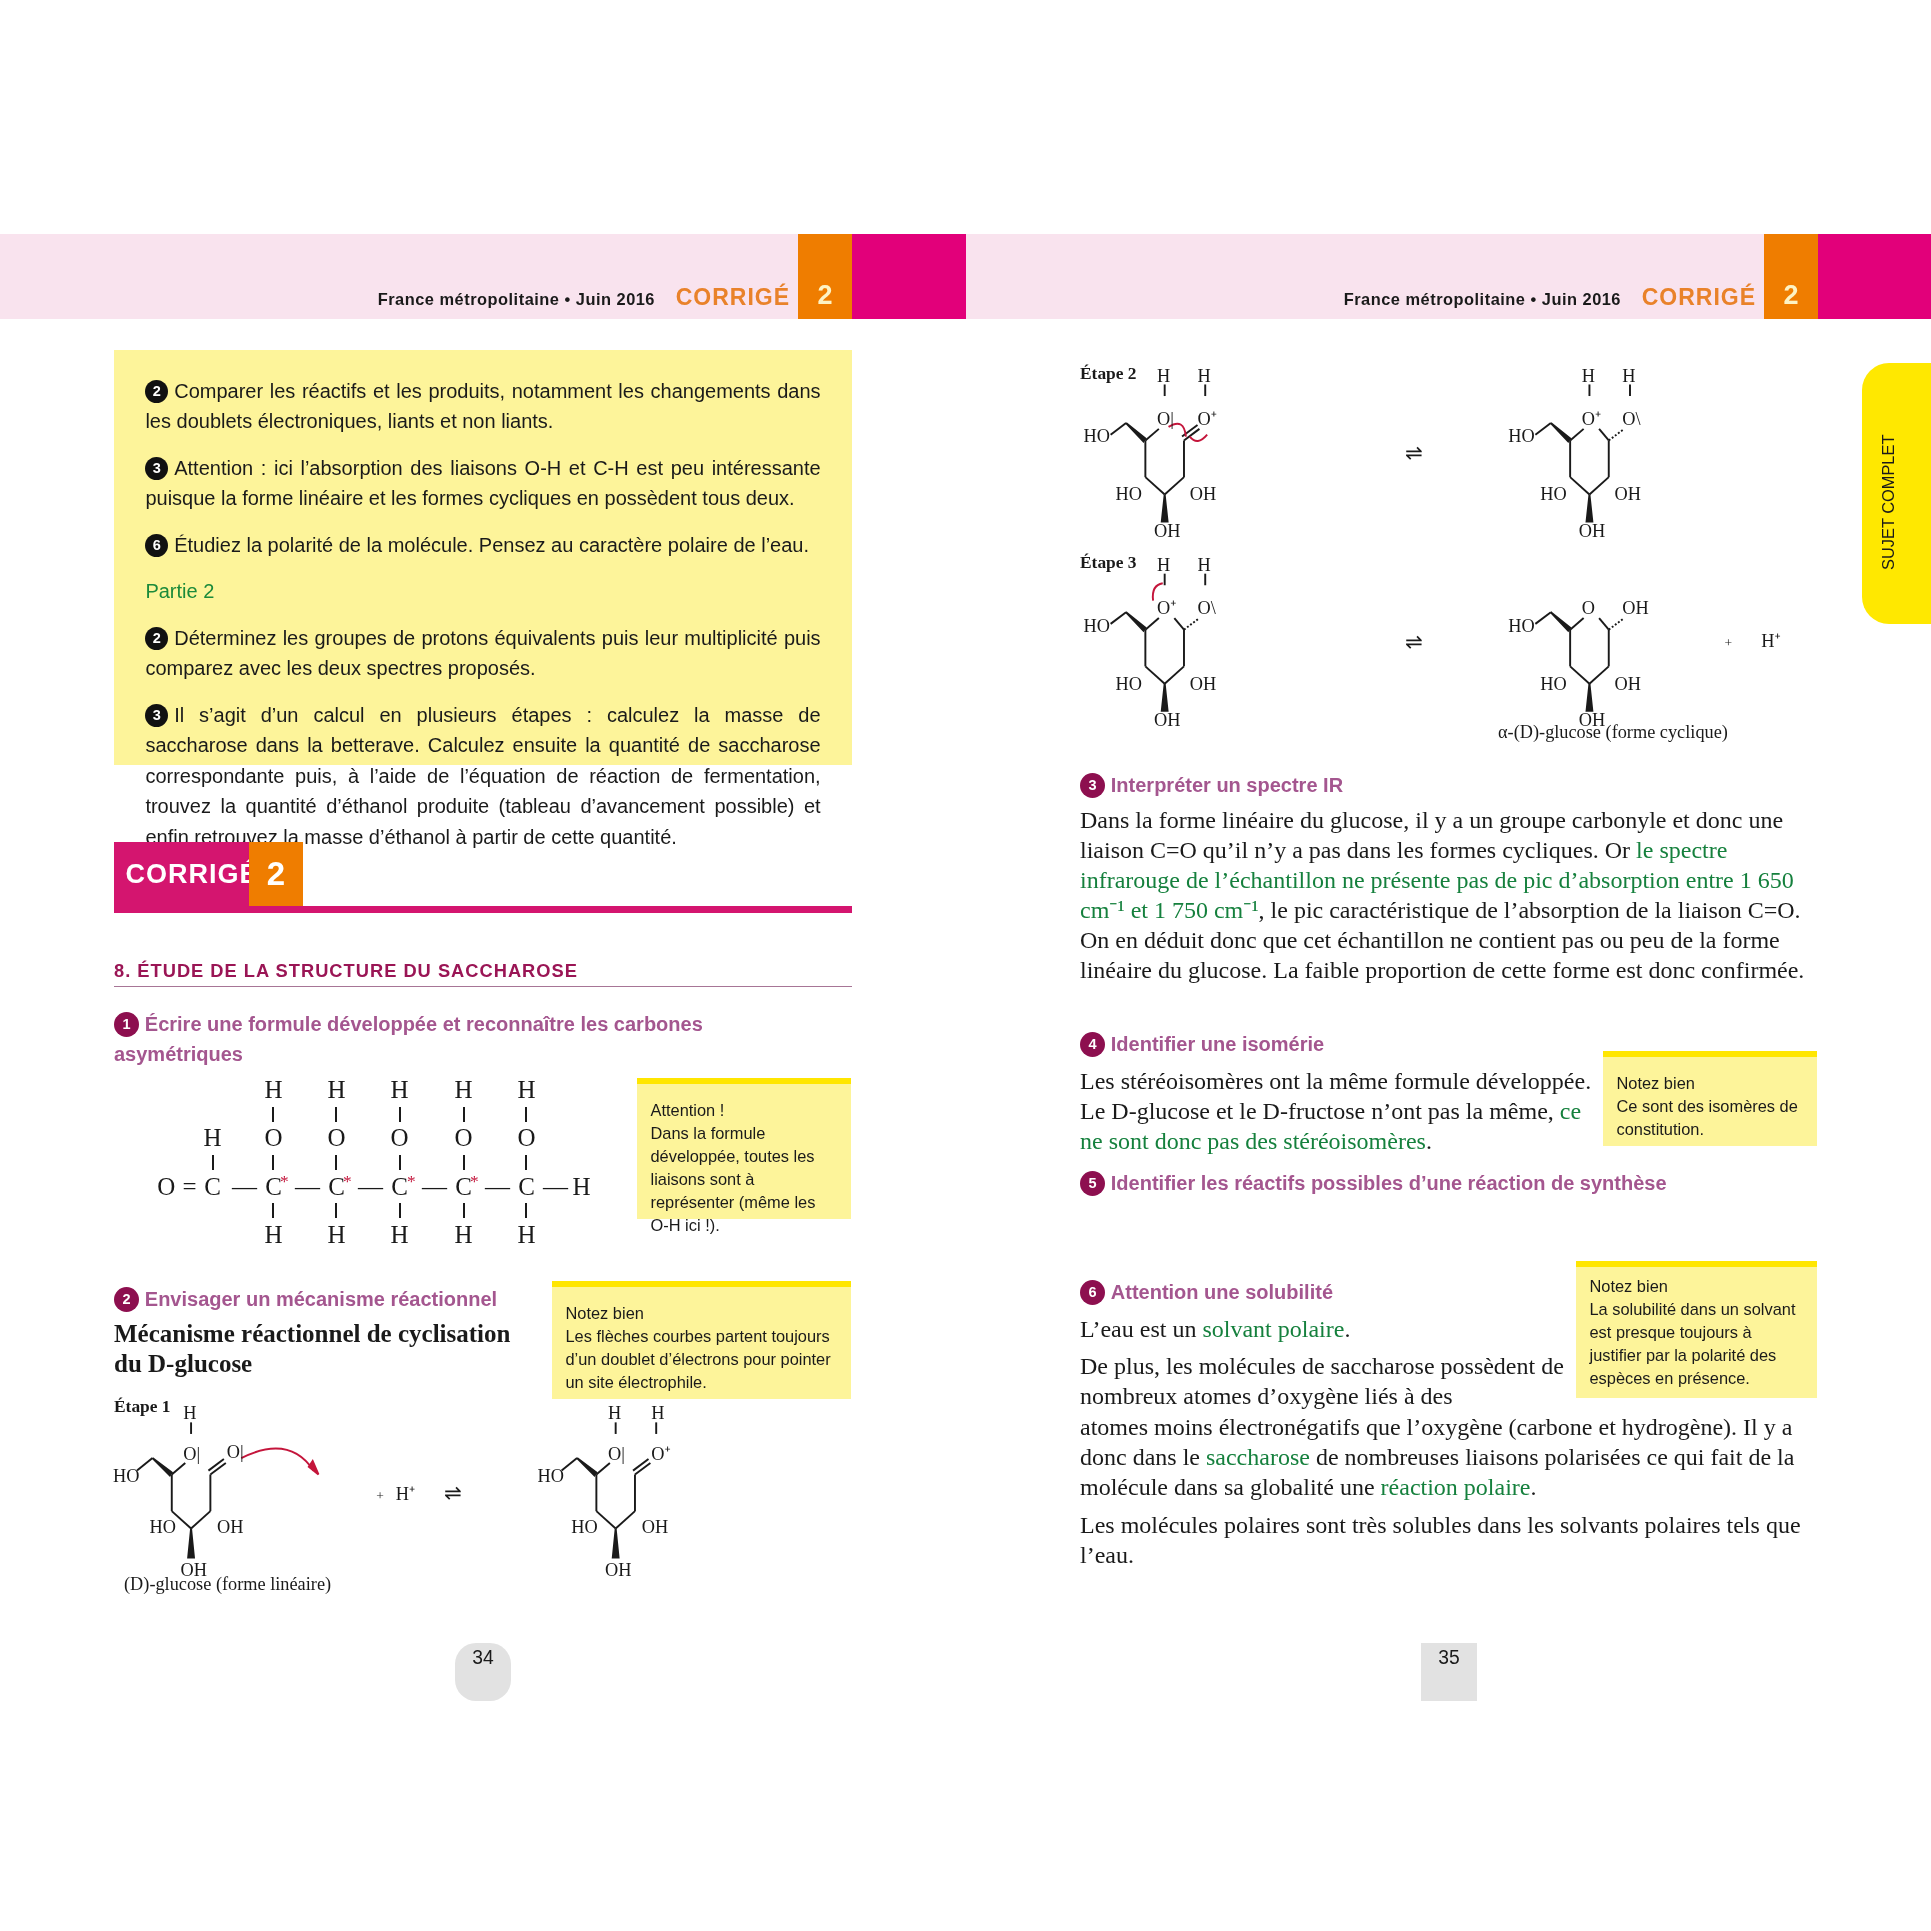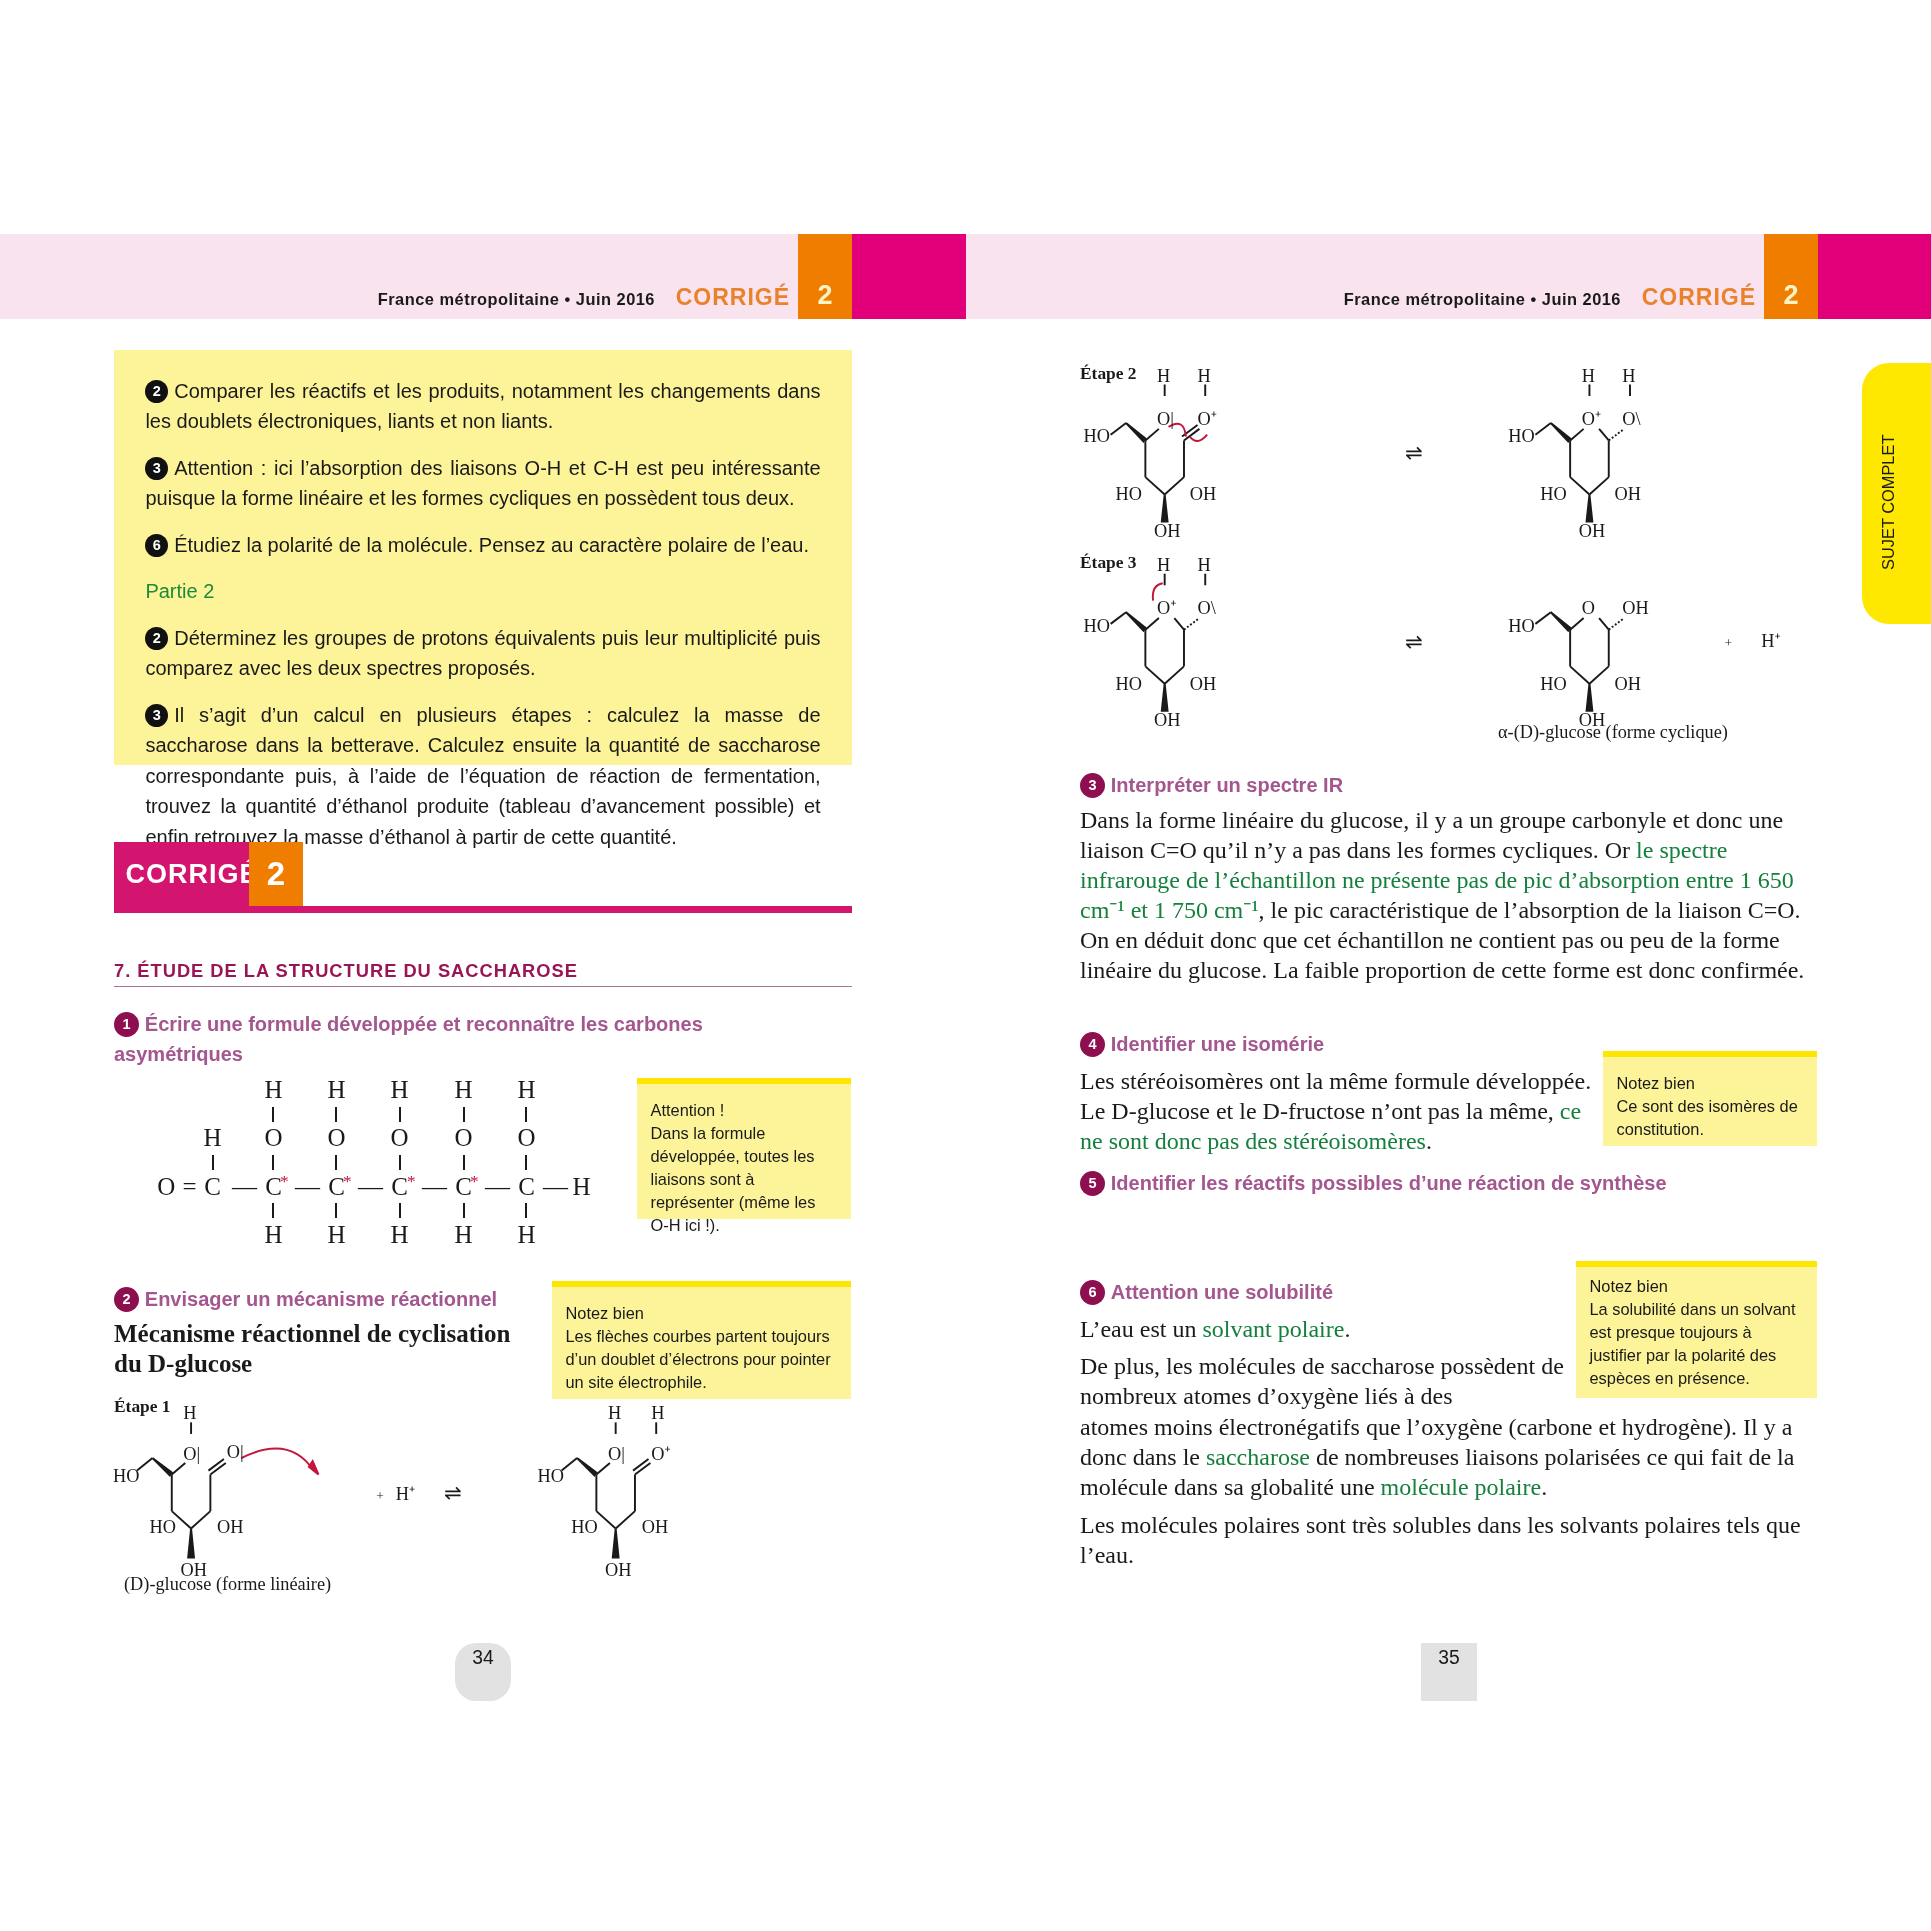--- a/index.html
+++ b/index.html
@@ -80,21 +80,21 @@
     <p><span class="num-badge">2</span><span>Déterminez les groupes de protons équivalents puis leur multiplicité puis comparez avec les deux spectres proposés.</span></p>
     <p><span class="num-badge">3</span><span>Il s’agit d’un calcul en plusieurs étapes : calculez la masse de saccharose dans la betterave. Calculez ensuite la quantité de saccharose correspondante puis, à l’aide de l’équation de réaction de fermentation, trouvez la quantité d’éthanol produite (tableau d’avancement possible) et enfin retrouvez la masse d’éthanol à partir de cette quantité.</span></p>
   </div>
 
   <div class="corrige-banner">
     <div class="mag">CORRIGÉ</div>
     <div class="ora">2</div>
     <div class="line"></div>
   </div>
 
-  <div class="section-title">7. ÉTUDE DE LA STRUCTURE DU SACCHAROSE</div>
+  <div class="section-title">8. ÉTUDE DE LA STRUCTURE DU SACCHAROSE</div>
 
   <div class="q-title" style="left:114px; top:1009px; width:676px;">
     <span class="q-badge">1</span><span>Écrire une formule développée et reconnaître les carbones asymétriques</span>
   </div>
 
   <div class="formula">
 
     <div class="atom" style="left:117px; top:0;">H</div>
     <div class="atom" style="left:180px; top:0;">H</div>
     <div class="atom" style="left:243px; top:0;">H</div>
@@ -366,21 +366,21 @@
   </div>
 
   <div class="q-title" style="left:114px; top:1277px;">
     <span class="q-badge">6</span><span>Attention une solubilité</span>
   </div>
   <div class="body-serif" style="left:114px; top:1314px; width:483px;">
     <span>L’eau est un </span><span class="red">solvant polaire</span><span>.</span>
   </div>
   <div class="body-serif" style="left:114px; top:1351px; width:502px;">De plus, les molécules de saccharose possèdent de nombreux atomes d’oxygène liés à des</div>
   <div class="body-serif" style="left:114px; top:1412px; width:743px;">
-    <span>atomes moins électronégatifs que l’oxygène (carbone et hydrogène). Il y a donc dans le </span><span class="red">saccharose</span><span> de nombreuses liaisons polarisées ce qui fait de la molécule dans sa globalité une </span><span class="red">molécule polaire</span><span>.</span>
+    <span>atomes moins électronégatifs que l’oxygène (carbone et hydrogène). Il y a donc dans le </span><span class="red">saccharose</span><span> de nombreuses liaisons polarisées ce qui fait de la molécule dans sa globalité une </span><span class="red">réaction polaire</span><span>.</span>
   </div>
   <div class="body-serif" style="left:114px; top:1510px; width:743px;">Les molécules polaires sont très solubles dans les solvants polaires tels que l’eau.</div>
 
   <div class="note" style="left:610px; top:1261px; width:241px; height:137px;">
     <div class="note-title" style="margin-top:-7.7px;">Notez bien</div>
     <div>La solubilité dans un solvant est presque toujours à justifier par la polarité des espèces en présence.</div>
   </div>
 
   <div class="page-num" style="left:455px;">35</div>
 </div>

